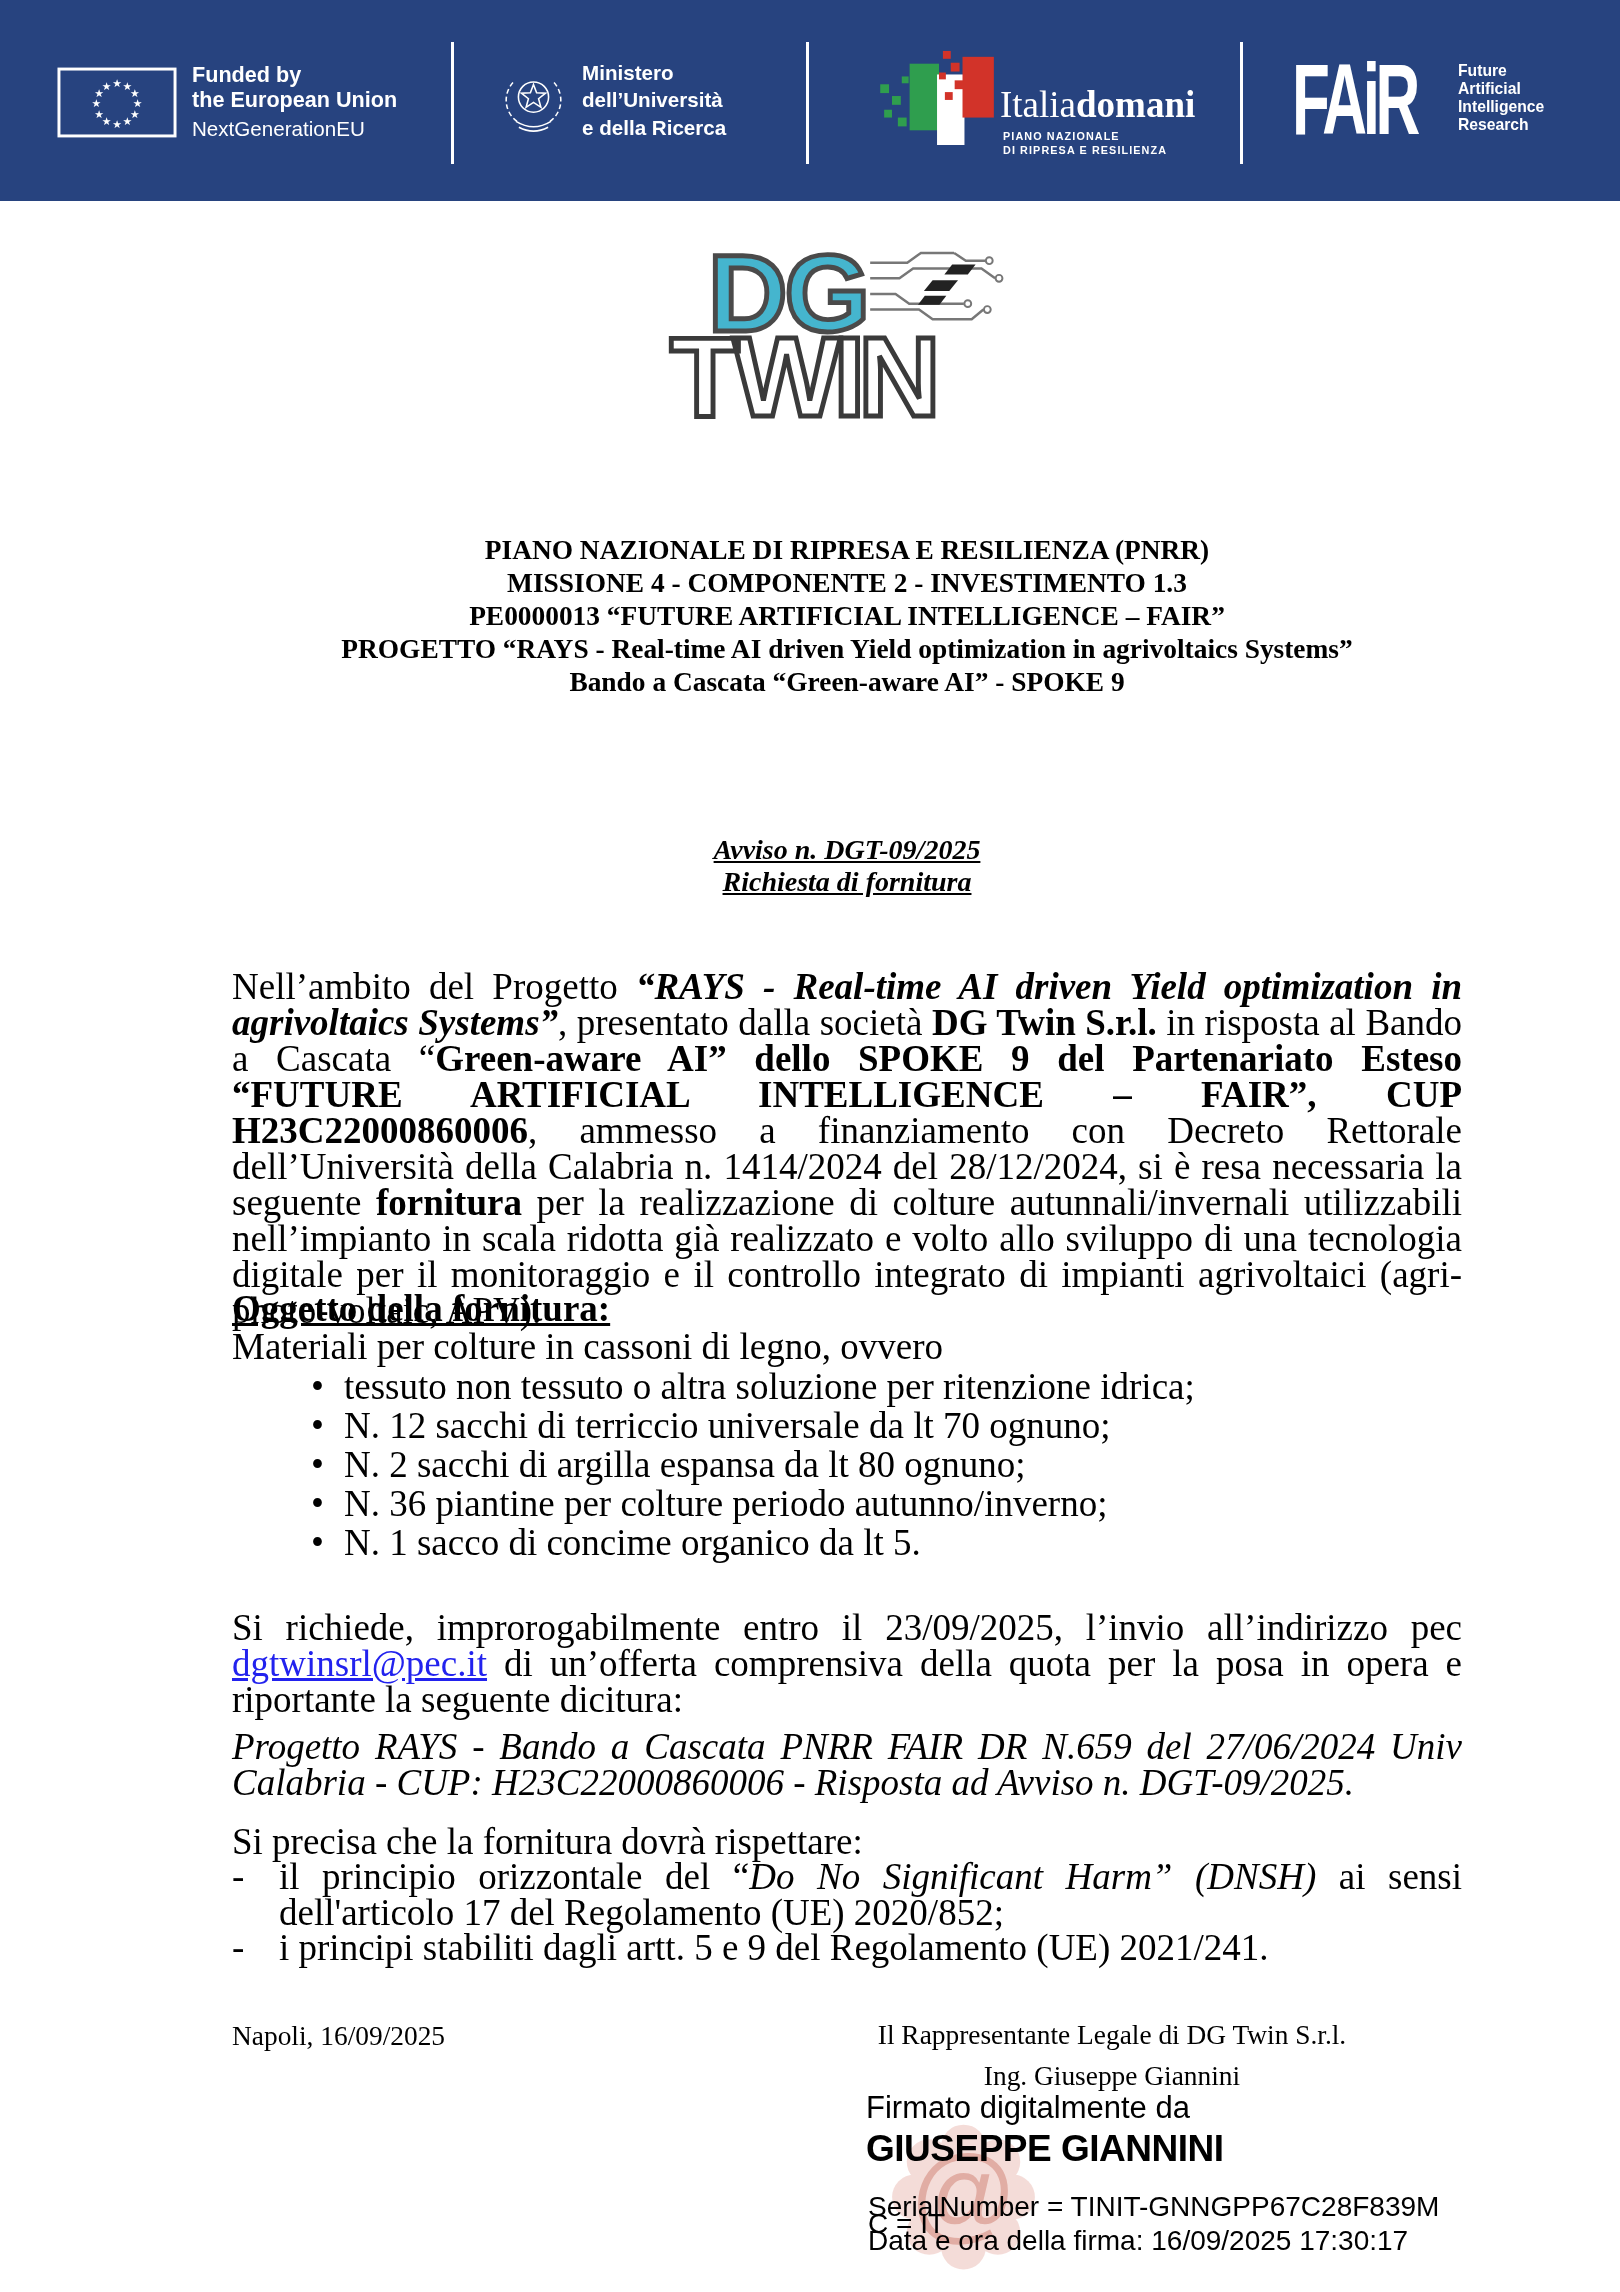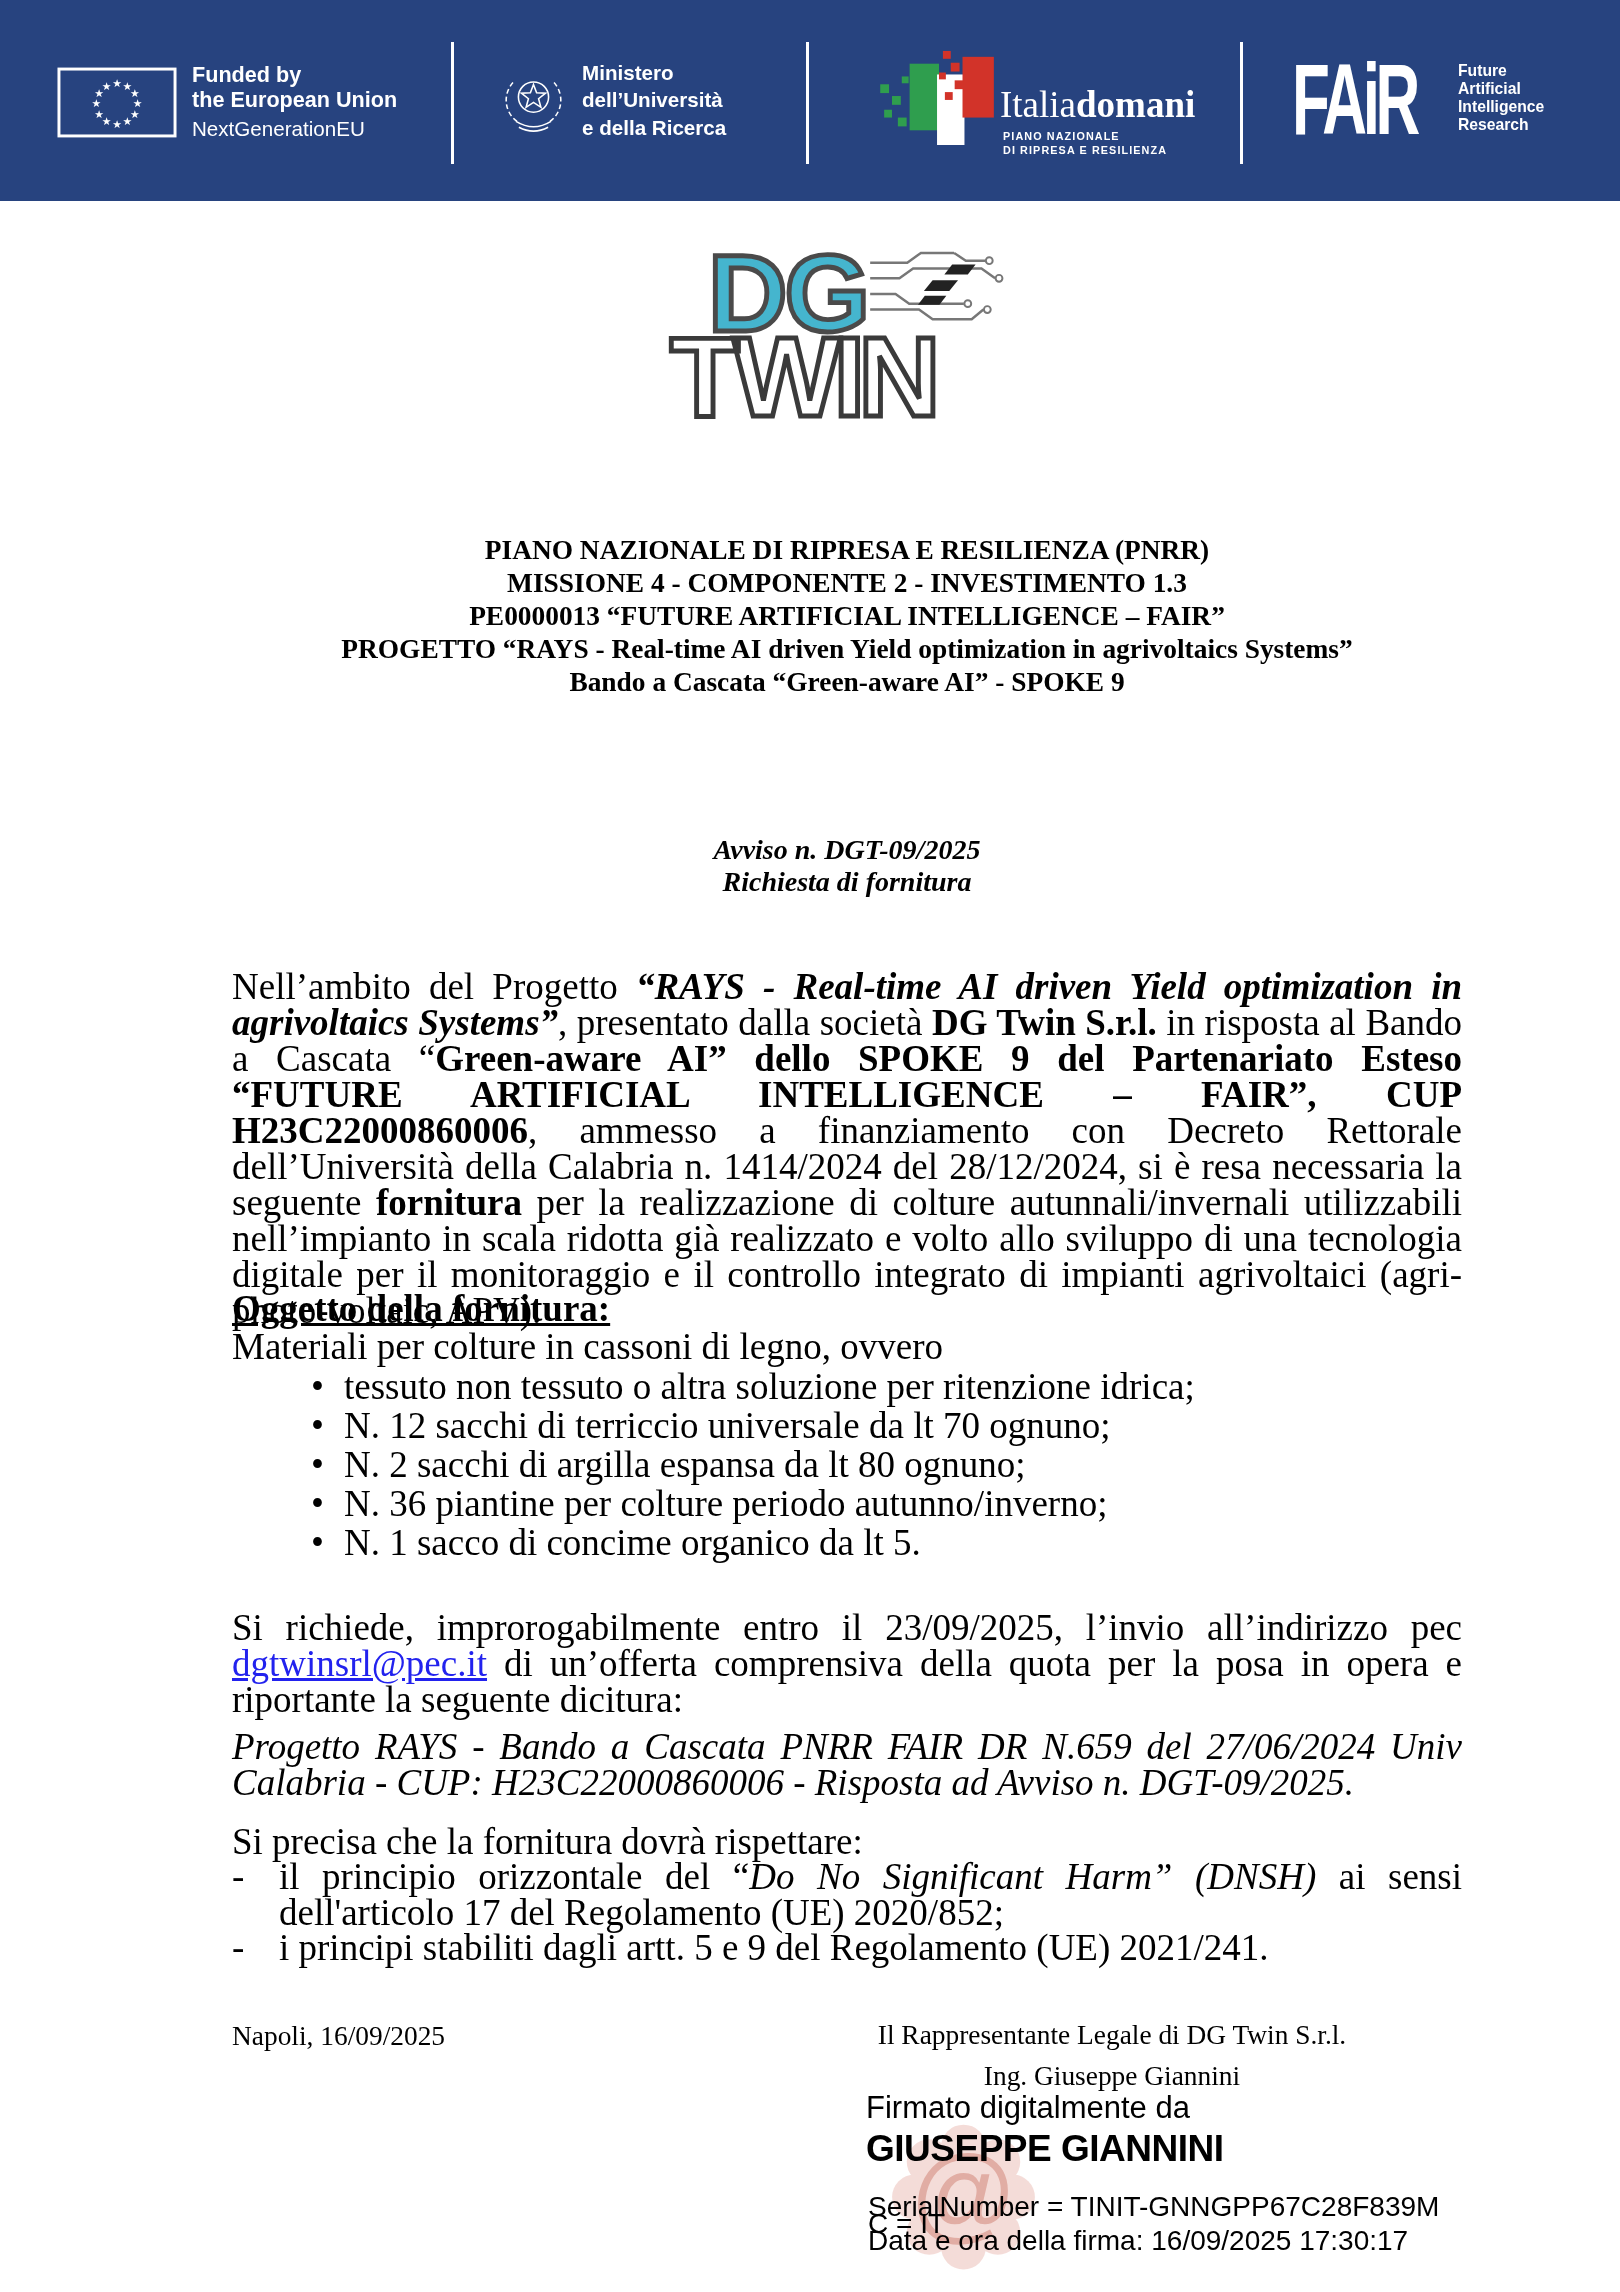--- a/index.html
+++ b/index.html
@@ -42,21 +42,21 @@
   .circuit{position:absolute;left:870px;top:249px;}
   .twin-text{position:absolute;left:670px;top:320px;font-family:"Liberation Sans",sans-serif;font-weight:bold;
              font-size:114px;line-height:114px;color:#fff;-webkit-text-stroke:4.9px #3a3a3a;
              text-shadow:0 0 1px #3a3a3a;letter-spacing:-6.9px;}
 
   
   .content{position:absolute;left:232px;width:1230px;font-size:37px;line-height:36px;}
   .title-block{top:534px;text-align:center;font-weight:bold;font-size:27.4px;line-height:33px;}
   .title-block div{white-space:nowrap;}
   .avviso{top:834px;text-align:center;font-weight:bold;font-style:italic;font-size:28px;line-height:32px;}
-  .avviso span{display:inline-block;}
+  .avviso span{text-decoration:underline;display:inline-block;}
   .p-just{text-align:justify;}
   .p-intro{top:969px;}
   .supply-head{top:1291px;font-weight:bold;}
   .supply-head span{text-decoration:underline;}
   .supply-intro{top:1329px;}
   .supply-list{top:1367px;}
   .supply-item{display:flex;line-height:39px;}
   .blt{margin-left:79px;width:33px;flex:none;}
   .p-request{top:1610px;}
   .dicitura{top:1729px;font-style:italic;}

